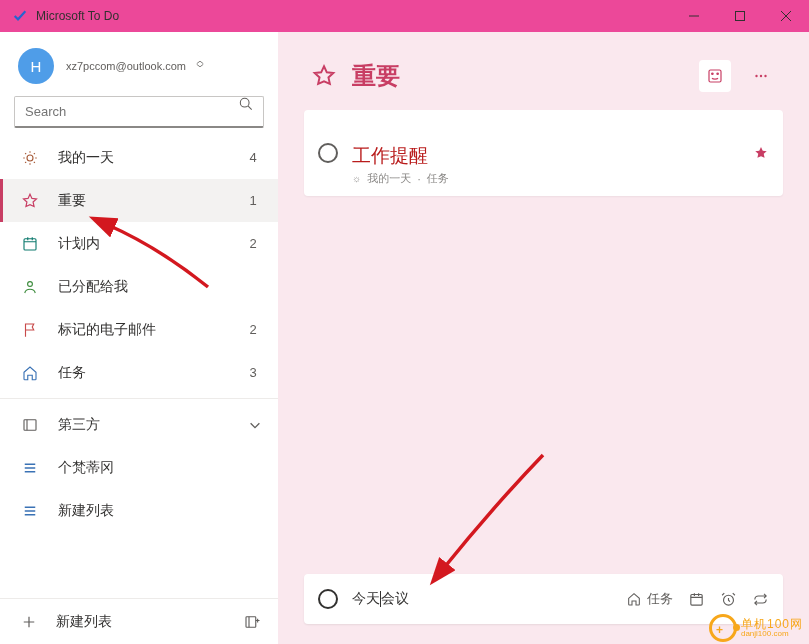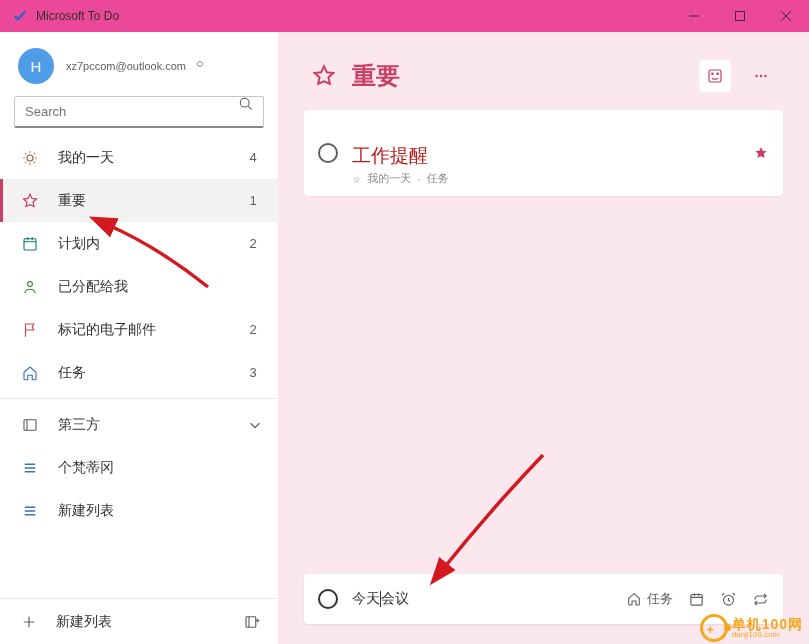--- a/index.html
+++ b/index.html
@@ -75,21 +75,21 @@
 
     
     .arrow { position: absolute; pointer-events: none; }
     .arrow svg { overflow: visible; }
 
     .watermark { position: absolute; right: 6px; bottom: 2px; display: flex; align-items: center; gap: 4px; z-index: 50; }
     .wm-circle { width: 28px; height: 28px; border: 3px solid #f7a71b; border-radius: 50%; position: relative; }
     .wm-circle::after { content: ""; position: absolute; right: -6px; bottom: 8px; width: 7px; height: 7px; border-radius: 50%; background: #f7a71b; }
     .wm-plus { position: absolute; left: 4px; top: 6px; font-size: 12px; color: #f7a71b; font-weight: bold; }
     .wm-text { display: flex; flex-direction: column; line-height: 1; }
-    .wm-text .cn { font-size: 14px; color: #f7a71b; font-weight: bold; letter-spacing: 1px;}
+    .wm-text .cn { font-size: 12px; color: #f7a71b; font-weight: normal; letter-spacing: 1px;}
     .wm-text .url { font-size: 8px; color: #f7a71b; }
   </style>
 </head>
 <body>
 
 <div class="titlebar">
   <div class="titlebar-left">
     <span class="app-icon">
       <svg viewBox="0 0 24 24" fill="none" stroke="currentColor" stroke-width="3.2">
           <path d="M4 12l5 5L20 5"></path>

